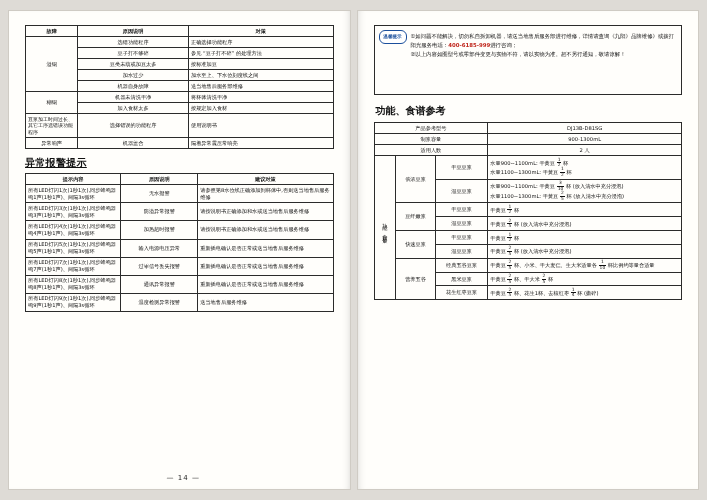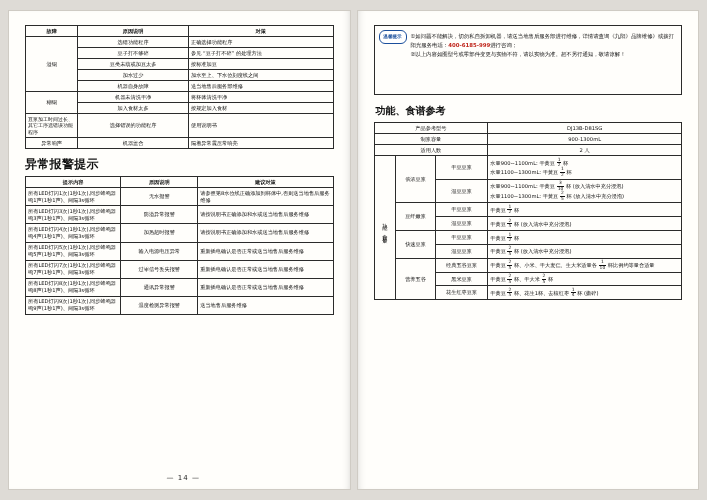--- a/index.html
+++ b/index.html
@@ -38,25 +38,26 @@
     padding:1.5px 2px;
     color:#111;
     vertical-align:middle;
     word-break:break-all;
   }
   .ctr{text-align:center;}
   .lft{text-align:left;}
   .hdr td{text-align:center;font-weight:bold;}
 
   .sec-title{
-    font-size:12px;
+    font-size:10px;
     font-weight:bold;
     margin:7px 0 3px 0;
     color:#111;
     letter-spacing:.3px;
+    text-decoration:underline;
   }
   .sec-title2{
     font-size:10px;
     font-weight:bold;
     margin:9px 0 4px 2px;
     color:#111;
   }
   .pagenum{
     position:absolute;
     bottom:7px;left:8px;right:0;

